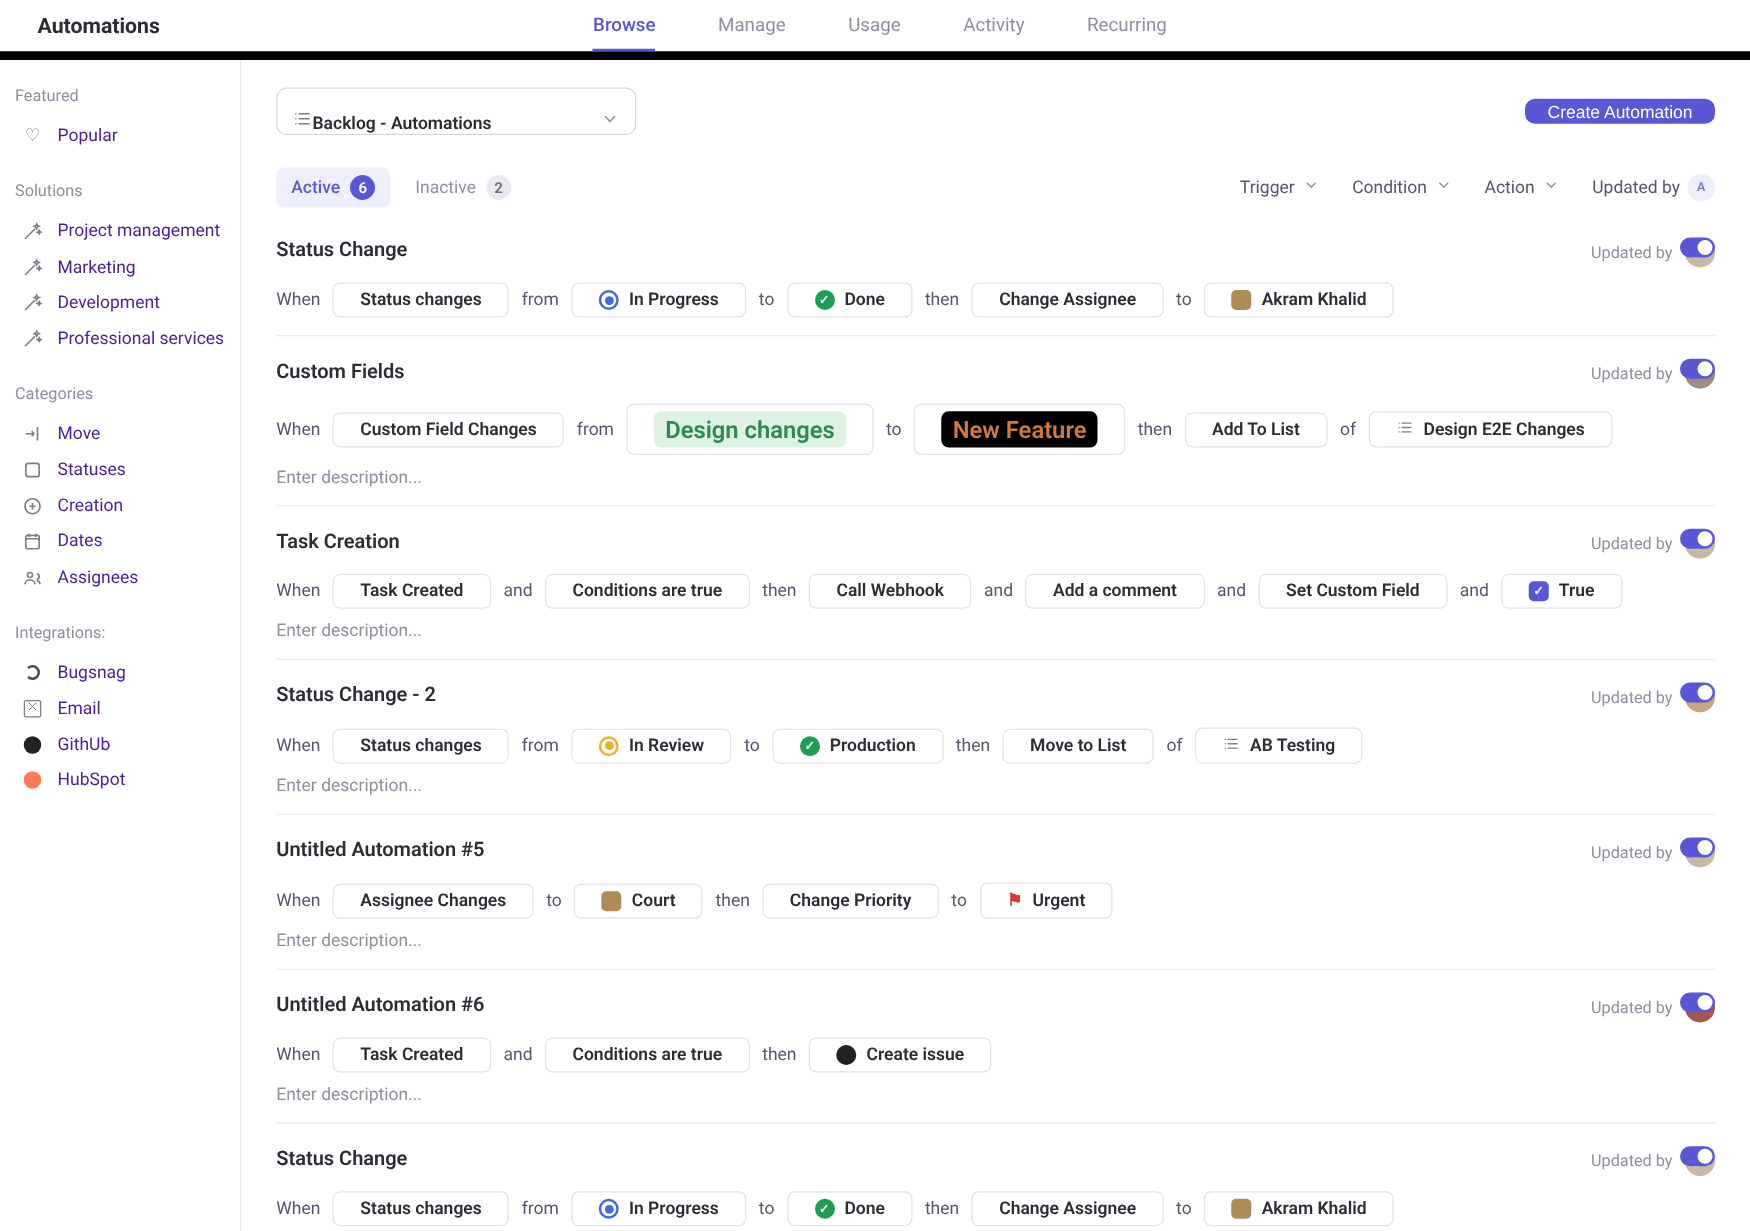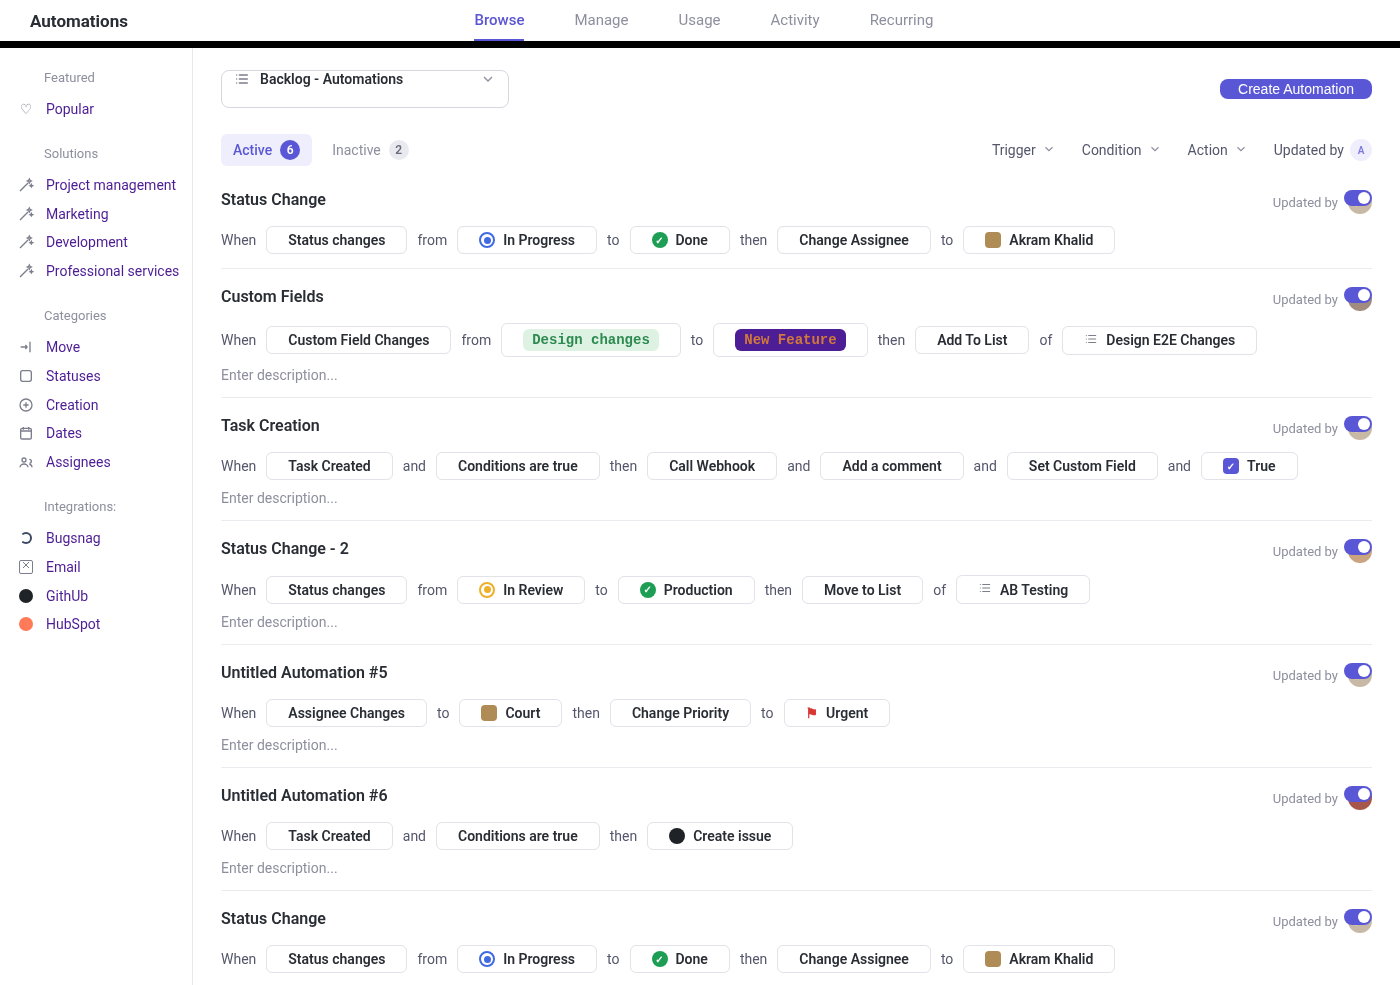--- a/index.html
+++ b/index.html
@@ -11,37 +11,37 @@
   .top-tabs { flex:1; display:flex; justify-content:center; gap:50px; height:100%; align-items:stretch; }
   .top-tab { display:flex; align-items:center; font-size:15px; color:#8e8f9e; cursor:pointer; border-bottom:2px solid transparent; }
   .top-tab.active { color:#5a55d2; border-bottom-color:#5a55d2; font-weight:500; }
 
   
   .shell { display:flex; height:calc(985px - 48px); }
   .sidebar { width:193px; border-right:1px solid #e8e8ec; padding:22px 0 0 0; }
   .main { flex:1; padding:22px 28px 0 28px; overflow:hidden; }
 
   .side-group { margin-bottom:22px; }
-  .side-heading { font-size:13px; color:#8e8f9e; padding:0 10px 10px 12px;margin-left:32px; }
+  .side-heading { font-size:13px; color:#8e8f9e; padding:0 10px 10px 12px; }
   .side-item { display:flex; align-items:flex-start; gap:12px; padding:6px 10px 6px 18px; font-size:14px; color:#4c1d95; cursor:pointer; line-height:1.2; }
   .side-item .icon { width:16px; height:16px; display:flex; align-items:center; justify-content:center; color:#7c7e8c; }
   .side-item svg { width:16px; height:16px; }
 
   .heart-outline::before { content:"♡"; font-size:14px; color:#7c7e8c; }
   .ghmark { width:14px;height:14px;border-radius:50%; background:#1f2328; }
   .hubspot-dot { width:14px;height:14px; border-radius:50%; background:#ff7a59; }
   .twilio-dot { width:14px;height:14px; border-radius:50%; background:#f22f46; }
   .calendly-dot { width:14px;height:14px; border-radius:50%; background:#2a6ef0; }
   .bugsnag-dot { width:14px;height:14px; }
   .email-env { width:14px;height:14px; border:1px solid #7c7e8c; border-radius:2px; position:relative; }
   .email-env::before { content:""; position:absolute; left:1px; right:1px; top:1px; height:6px; background:linear-gradient(135deg, transparent 48%, #7c7e8c 48%, #7c7e8c 52%, transparent 52%), linear-gradient(45deg, transparent 48%, #7c7e8c 48%, #7c7e8c 52%, transparent 52%); }
 
   
   .hdr-row { display:flex; align-items:center; justify-content:space-between; margin-bottom:26px; }
-  .view-picker { width:288px; height:38px; border:1px solid #d6d8e0; border-radius:8px; display:flex; align-items:flex-start; padding:0 12px; gap:10px; cursor:pointer; }
+  .view-picker { width:288px; height:38px; border:1px solid #d6d8e0; border-radius:8px; display:flex; align-items:flex-end; padding:0 12px; cursor:pointer; }
   .view-picker .list-icon { color:#7c7e8c; }
   .view-picker .txt { font-size:14px; font-weight:600; color:#292d34; flex:1; }
   .view-picker .chev { color:#8e8f9e; }
   .create-btn { background:#5a57d6; color:#fff; border:none; border-radius:8px; height:20px; padding:0 18px; font-size:14px; font-weight:500; cursor:pointer; }
 
   
   .filter-row { display:flex; align-items:center; justify-content:space-between; margin-bottom:20px;gap:30px; }
   .state-tabs { display:flex; gap:8px; }
   .state-tab { display:flex; align-items:center; gap:8px; padding:6px 12px; border-radius:6px; font-size:14px; cursor:pointer; color:#8e8f9e; }
   .state-tab.active { background:#efeefc; color:#5a57d6; font-weight:500; }
@@ -66,23 +66,23 @@
   .avatar.a2 { background: radial-gradient(circle at 40% 30%, #f7d7c8 0 38%, #a28c7f 39% 100%); }
   .avatar.a3 { background: radial-gradient(circle at 40% 30%, #f9dccb 0 38%, #caa37f 39% 100%); }
   .avatar.a4 { background: radial-gradient(circle at 40% 30%, #f4d7d0 0 38%, #a6564a 39% 100%); }
   .toggle { position:absolute; right:0; top:18px; width:28px; height:16px; border-radius:999px; background:#5a57d6; display:inline-block; }
   .row:first-child .toggle { top:4px; }
   .toggle::after { content:""; position:absolute; right:2px; top:2px; width:12px; height:12px; background:#fff; border-radius:50%; }
 
   .rule { display:flex; flex-wrap:wrap; gap:10px; align-items:center; margin-top:12px; }
   .word { font-size:14px; color:#54576b; }
   .chip { border:1px solid #e2e2e8; border-radius:6px; padding:5px 21px; display:inline-flex; align-items:center; gap:8px; font-size:14px; color:#292d34; font-weight:600; background:#fff; }
-  .tag { border-radius:6px; padding:3px 9px; font-size:14px; font-weight:600;font-family:Liberation Mono, monospace; }
+  .tag { border-radius:6px; padding:3px 9px; font-size:19px; font-weight:600; }
   .tag.green { background:#def2e4; color:#2d8a4f; }
-  .tag.orange { background:#4c1d95; color:#d2793b; }
+  .tag.orange { background:#000000; color:#d2793b; }
   .status-dot { width:16px; height:16px; border-radius:50%; display:inline-flex; align-items:center; justify-content:center; }
   .status-dot.prog { border:2px solid #4169e1; }
   .status-dot.prog::after{content:"";width:7px;height:7px;border-radius:50%;background:#4169e1 }
   .status-dot.done { background:#1e9e54; color:#fff; font-size:10px; }
   .status-dot.done::after{content:"✓";font-size:10px;color:#fff}
   .status-dot.review { border:2px solid #eeb02a; }
   .status-dot.review::after{content:"";width:7px;height:7px;border-radius:50%;background:#eeb02a}
   .status-dot.prod { background:#1e9e54; }
   .status-dot.prod::after{content:"✓";font-size:10px;color:#fff}
   .user-sq { width:16px; height:16px; border-radius:4px; background:#af8b56; display:inline-block; }

